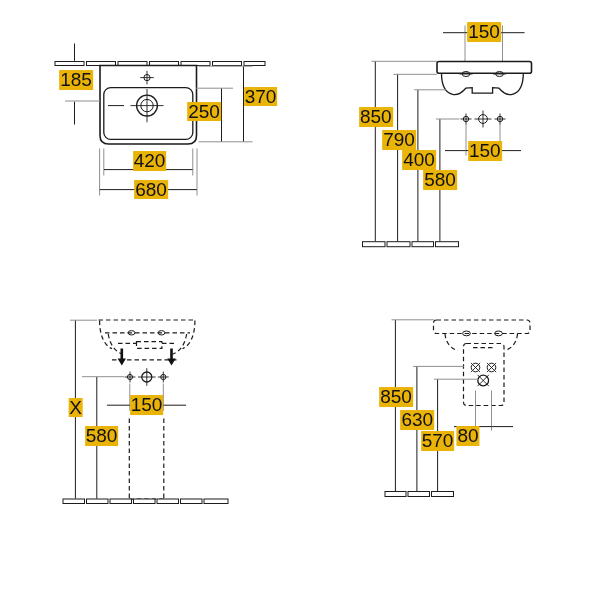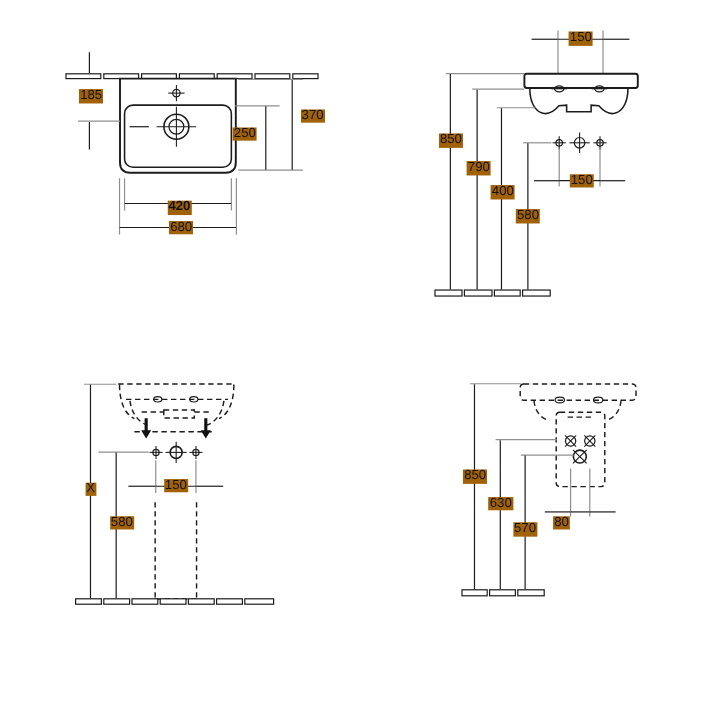--- a/index.html
+++ b/index.html
@@ -9,22 +9,22 @@
   svg *{fill:none;}
   .ln{stroke:#1c1c1c;stroke-width:1;}
   .ln2{stroke:#1c1c1c;stroke-width:1.6;}
   .ln3{stroke:#1c1c1c;stroke-width:1.3;}
   .thin{stroke:#1c1c1c;stroke-width:0.9;}
   .ext{stroke:#8f8f8f;stroke-width:1;}
   .dash{stroke:#1c1c1c;stroke-width:1.2;stroke-dasharray:4.5 3;}
   .seg{fill:#ffffff;stroke:#1c1c1c;stroke-width:1;}
   .wfill{fill:#ffffff;}
   .blk{fill:#111111;}
-  .dim-label{position:absolute;transform:translate(-50%,-50%);background:#a16207;
-             color:#111111;font-size:11px;line-height:1.05;padding:0 1px;white-space:nowrap;}
+  .dim-label{position:absolute;transform:translate(-50%,-50%);background:#eab308;
+             color:#111111;font-size:19px;line-height:1.05;padding:0 1px;white-space:nowrap;}
 </style>
 </head>
 <body>
 
 <div class="canvas">
 <svg width="600" height="600" viewBox="0 0 600 600">
   <defs>
     <marker id="arr" viewBox="0 0 10 6" refX="9.6" refY="3" markerWidth="10" markerHeight="6" orient="auto-start-reverse">
       <path d="M0,0.8 L10,3 L0,5.2 Z" fill="#1c1c1c"></path>
     </marker>
@@ -247,21 +247,21 @@
       <rect class="seg" x="385" y="491.5" width="21" height="5"></rect>
       <rect class="seg" x="408" y="491.5" width="21.5" height="5"></rect>
       <rect class="seg" x="431.5" y="491.5" width="22" height="5"></rect>
     </g>
   </g>
 </svg>
 
 <div class="dim-label" style="left:76px;top:80px;">185</div>
 <div class="dim-label" style="left:260.5px;top:96.5px;">370</div>
 <div class="dim-label" style="left:204px;top:111.5px;">250</div>
-<div class="dim-label" style="left:149.5px;top:173px;font-weight:bold;">420</div>
+<div class="dim-label" style="left:149.5px;top:161px;">420</div>
 <div class="dim-label" style="left:151px;top:189.5px;">680</div>
 
 <div class="dim-label" style="left:484px;top:32.3px;">150</div>
 <div class="dim-label" style="left:375.8px;top:117.3px;">850</div>
 <div class="dim-label" style="left:399px;top:140px;">790</div>
 <div class="dim-label" style="left:419px;top:160px;">400</div>
 <div class="dim-label" style="left:440px;top:180px;">580</div>
 <div class="dim-label" style="left:484.8px;top:150.6px;">150</div>
 
 <div class="dim-label" style="left:75.5px;top:407.5px;">X</div>

